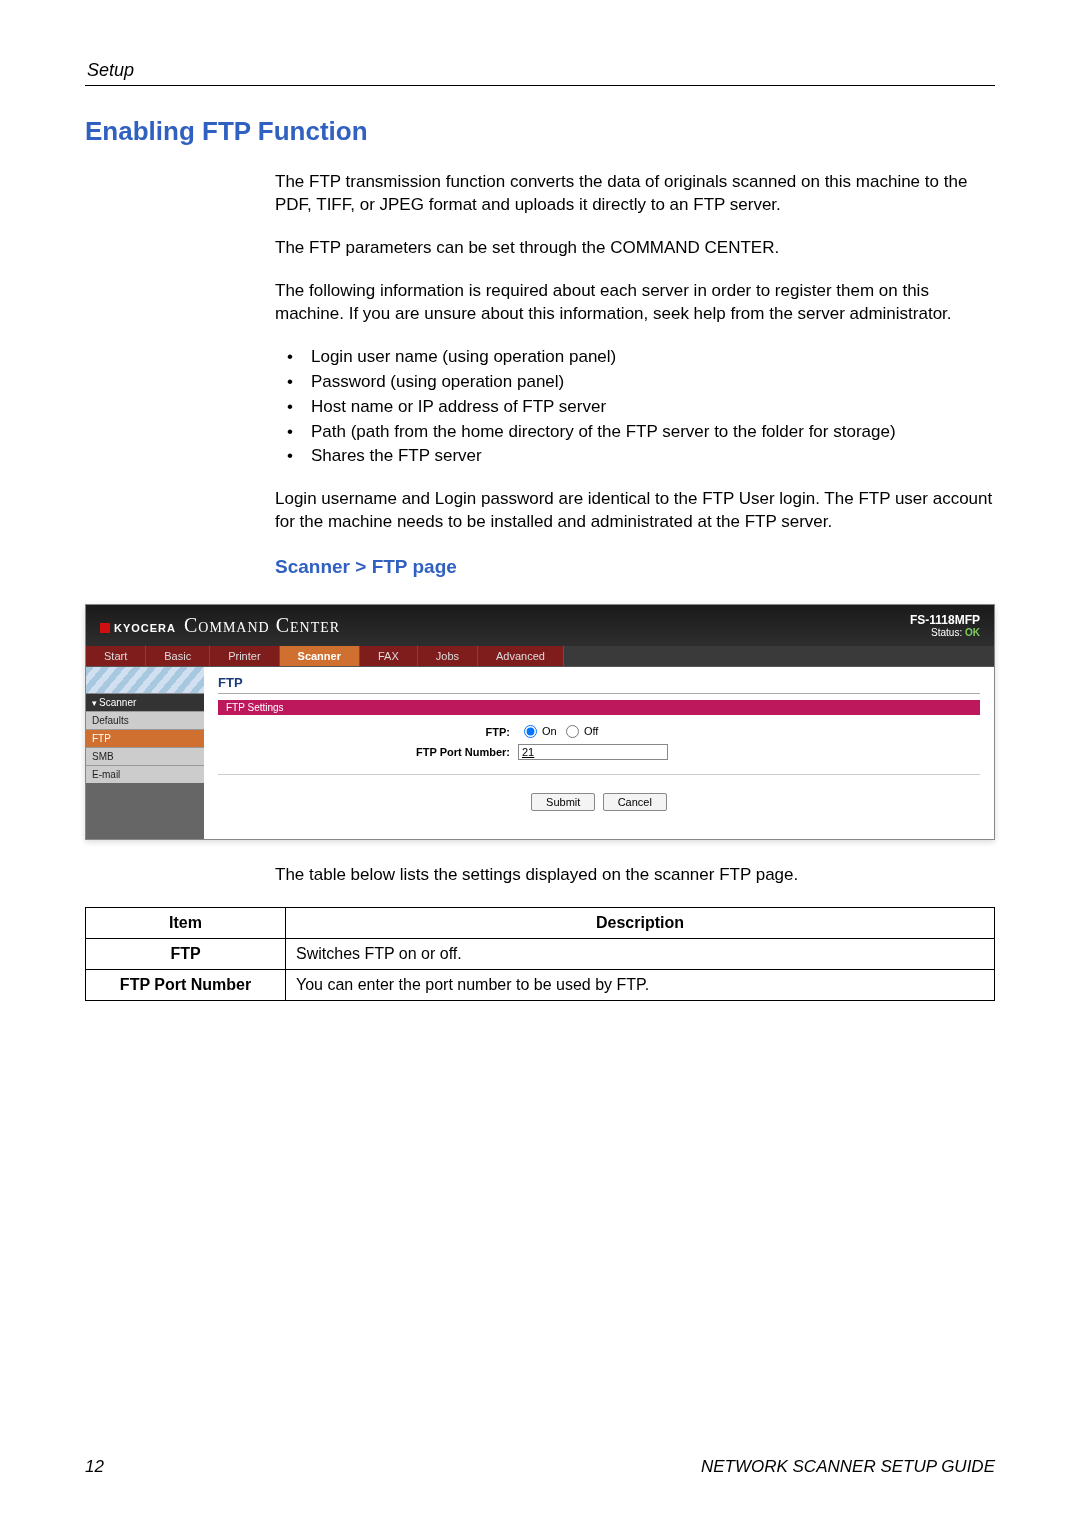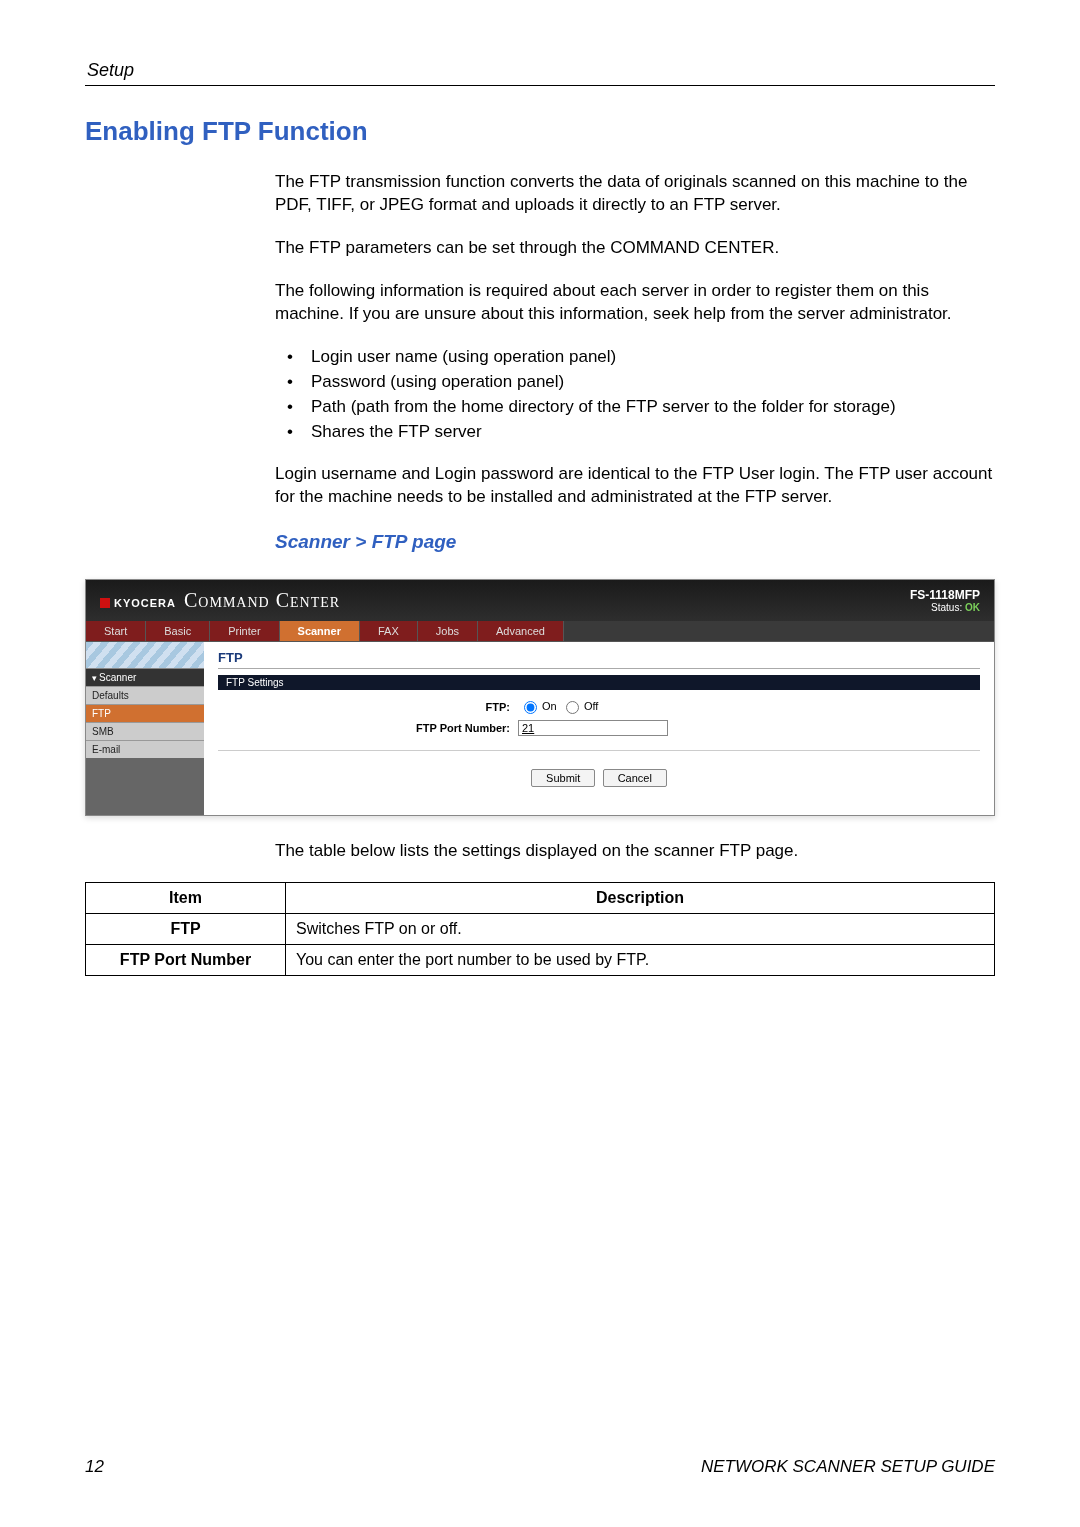--- a/index.html
+++ b/index.html
@@ -58,21 +58,20 @@
   ul.bullets li::before {
     content: "•";
     position: absolute;
     left: 12px;
   }
   h2.blue-sub {
     color: var(--blue-heading);
     font-size: 19px;
     font-weight: bold;
     margin: 14px 0 24px 0;
-    font-style: italic;
   }
   
   .shot {
     width: 100%;
     border: 1px solid #888;
     background: #fff;
     font-size: 12px;
     font-family: Arial, Helvetica, sans-serif;
     box-shadow: 0 2px 6px rgba(0,0,0,0.15);
     margin: 0 0 24px 0;
@@ -169,21 +168,21 @@
     padding: 8px 14px 20px 14px;
   }
   .mainpane h3 {
     margin: 0 0 6px 0;
     font-size: 13px;
     color: #1a3a7a;
     border-bottom: 1px solid #aaa;
     padding-bottom: 3px;
   }
   .subbar {
-    background: #0f172a;
+    background: #be185d;
     color: #fff;
     font-size: 10px;
     padding: 2px 8px;
     margin-bottom: 10px;
   }
   .formrow {
     display: flex;
     align-items: center;
     font-size: 11px;
     margin: 6px 0;
@@ -254,20 +253,21 @@
   <h1 class="blue">Enabling FTP Function</h1>
 
   <div class="body-col">
     <p>The FTP transmission function converts the data of originals scanned on this machine to the PDF, TIFF, or JPEG format and uploads it directly to an FTP server.</p>
     <p>The FTP parameters can be set through the COMMAND CENTER.</p>
     <p>The following information is required about each server in order to register them on this machine. If you are unsure about this information, seek help from the server administrator.</p>
 
     <ul class="bullets">
       <li>Login user name (using operation panel)</li>
       <li>Password (using operation panel)</li>
+      <li>Host name or IP address of FTP server</li>
       <li>Path (path from the home directory of the FTP server to the folder for storage)</li>
       <li>Shares the FTP server</li>
     </ul>
 
     <p>Login username and Login password are identical to the FTP User login. The FTP user account for the machine needs to be installed and administrated at the FTP server.</p>
 
     <h2 class="blue-sub">Scanner &gt; FTP page</h2>
   </div>
 
   <div class="shot">

